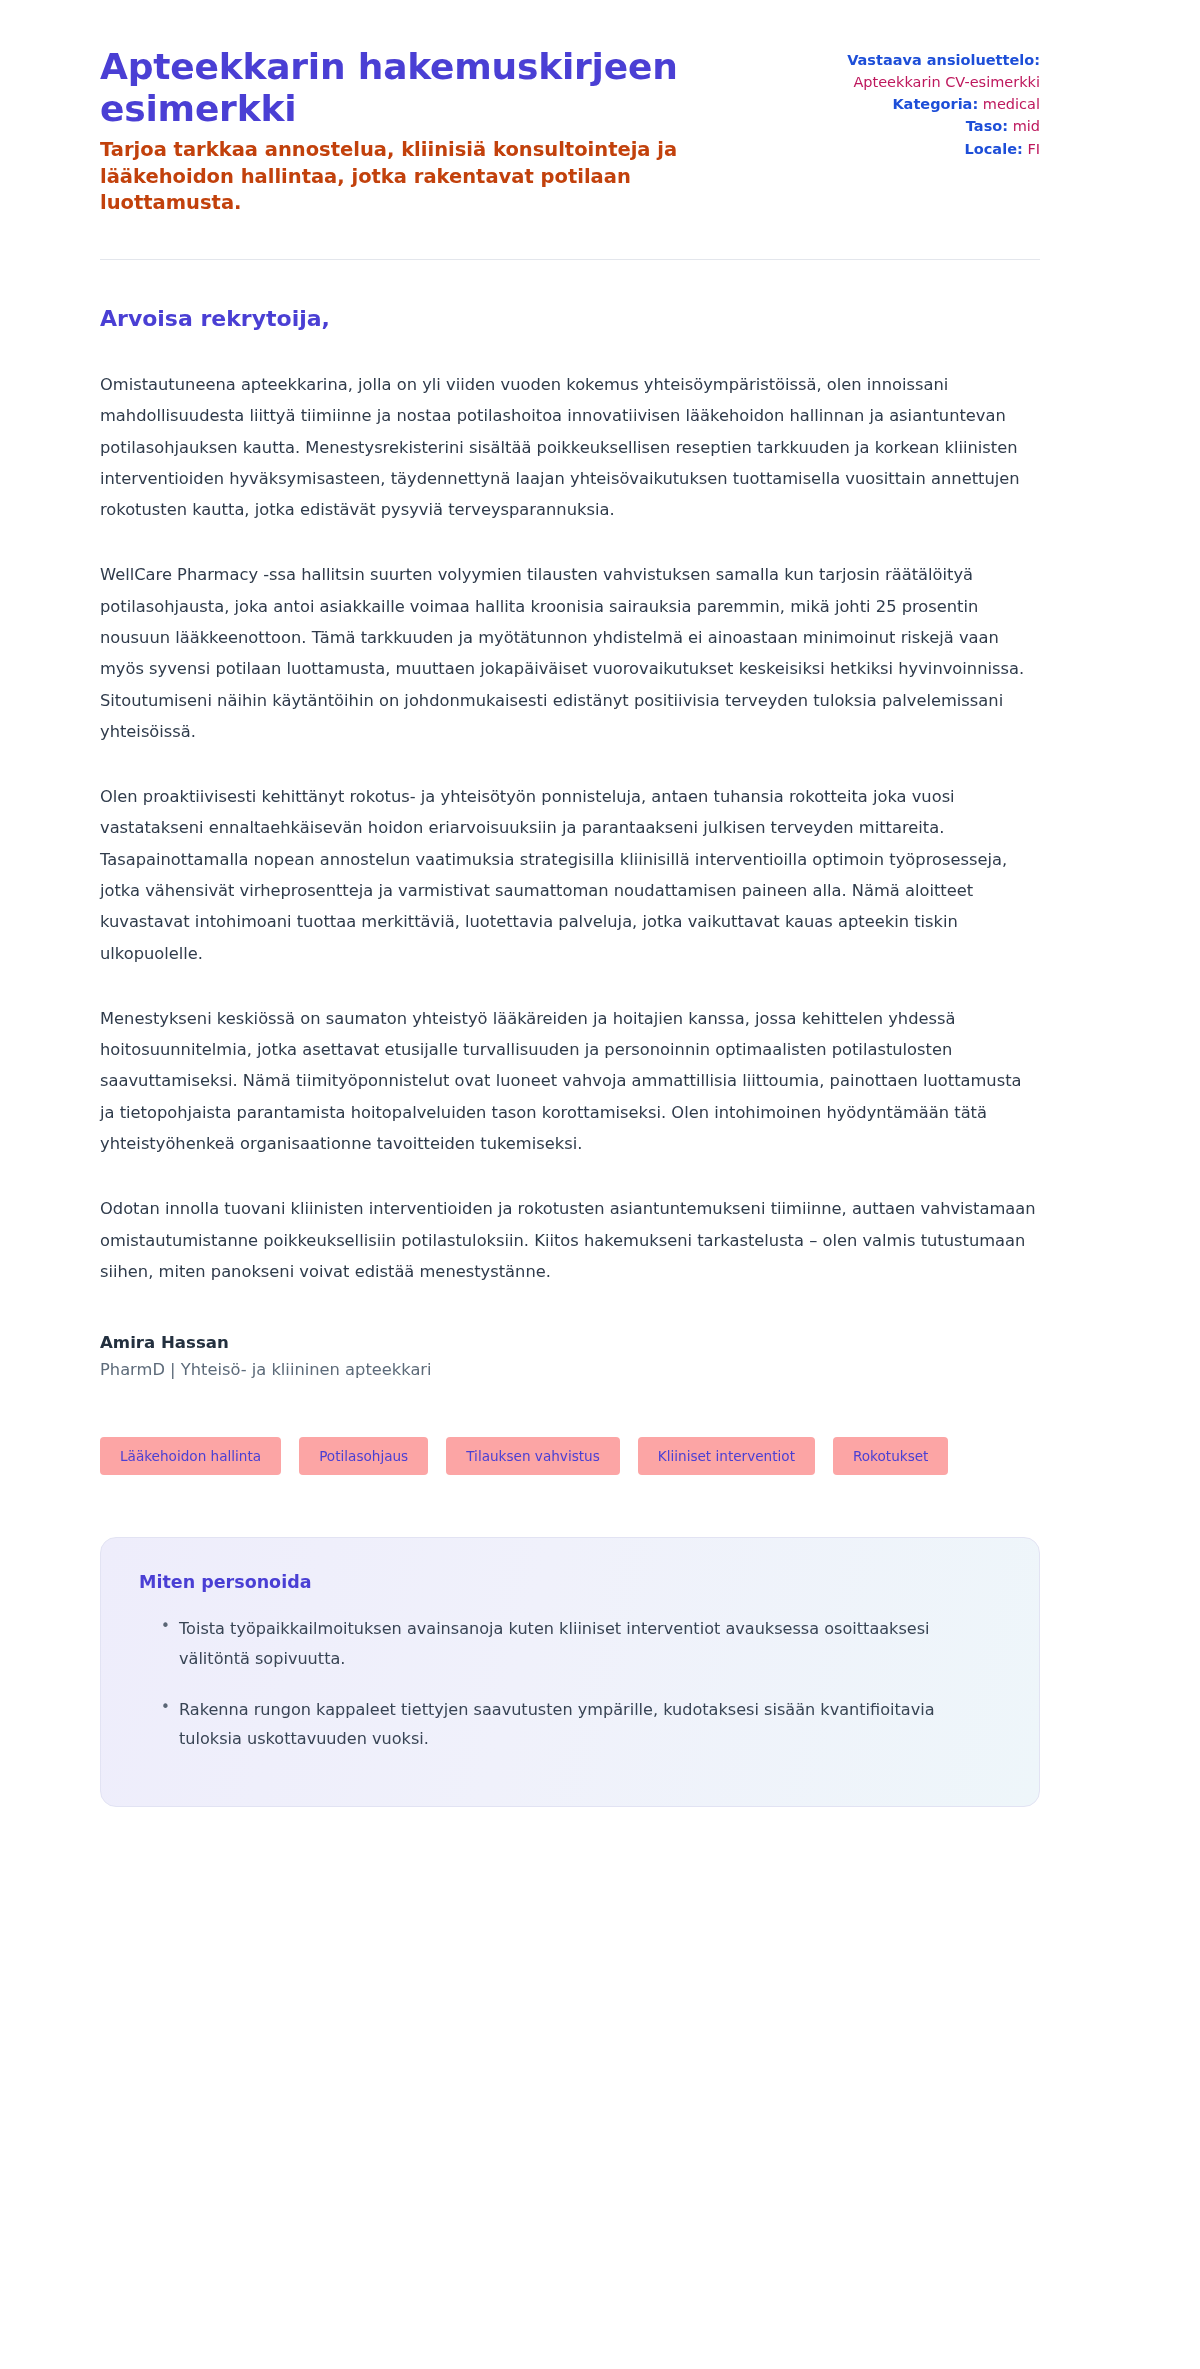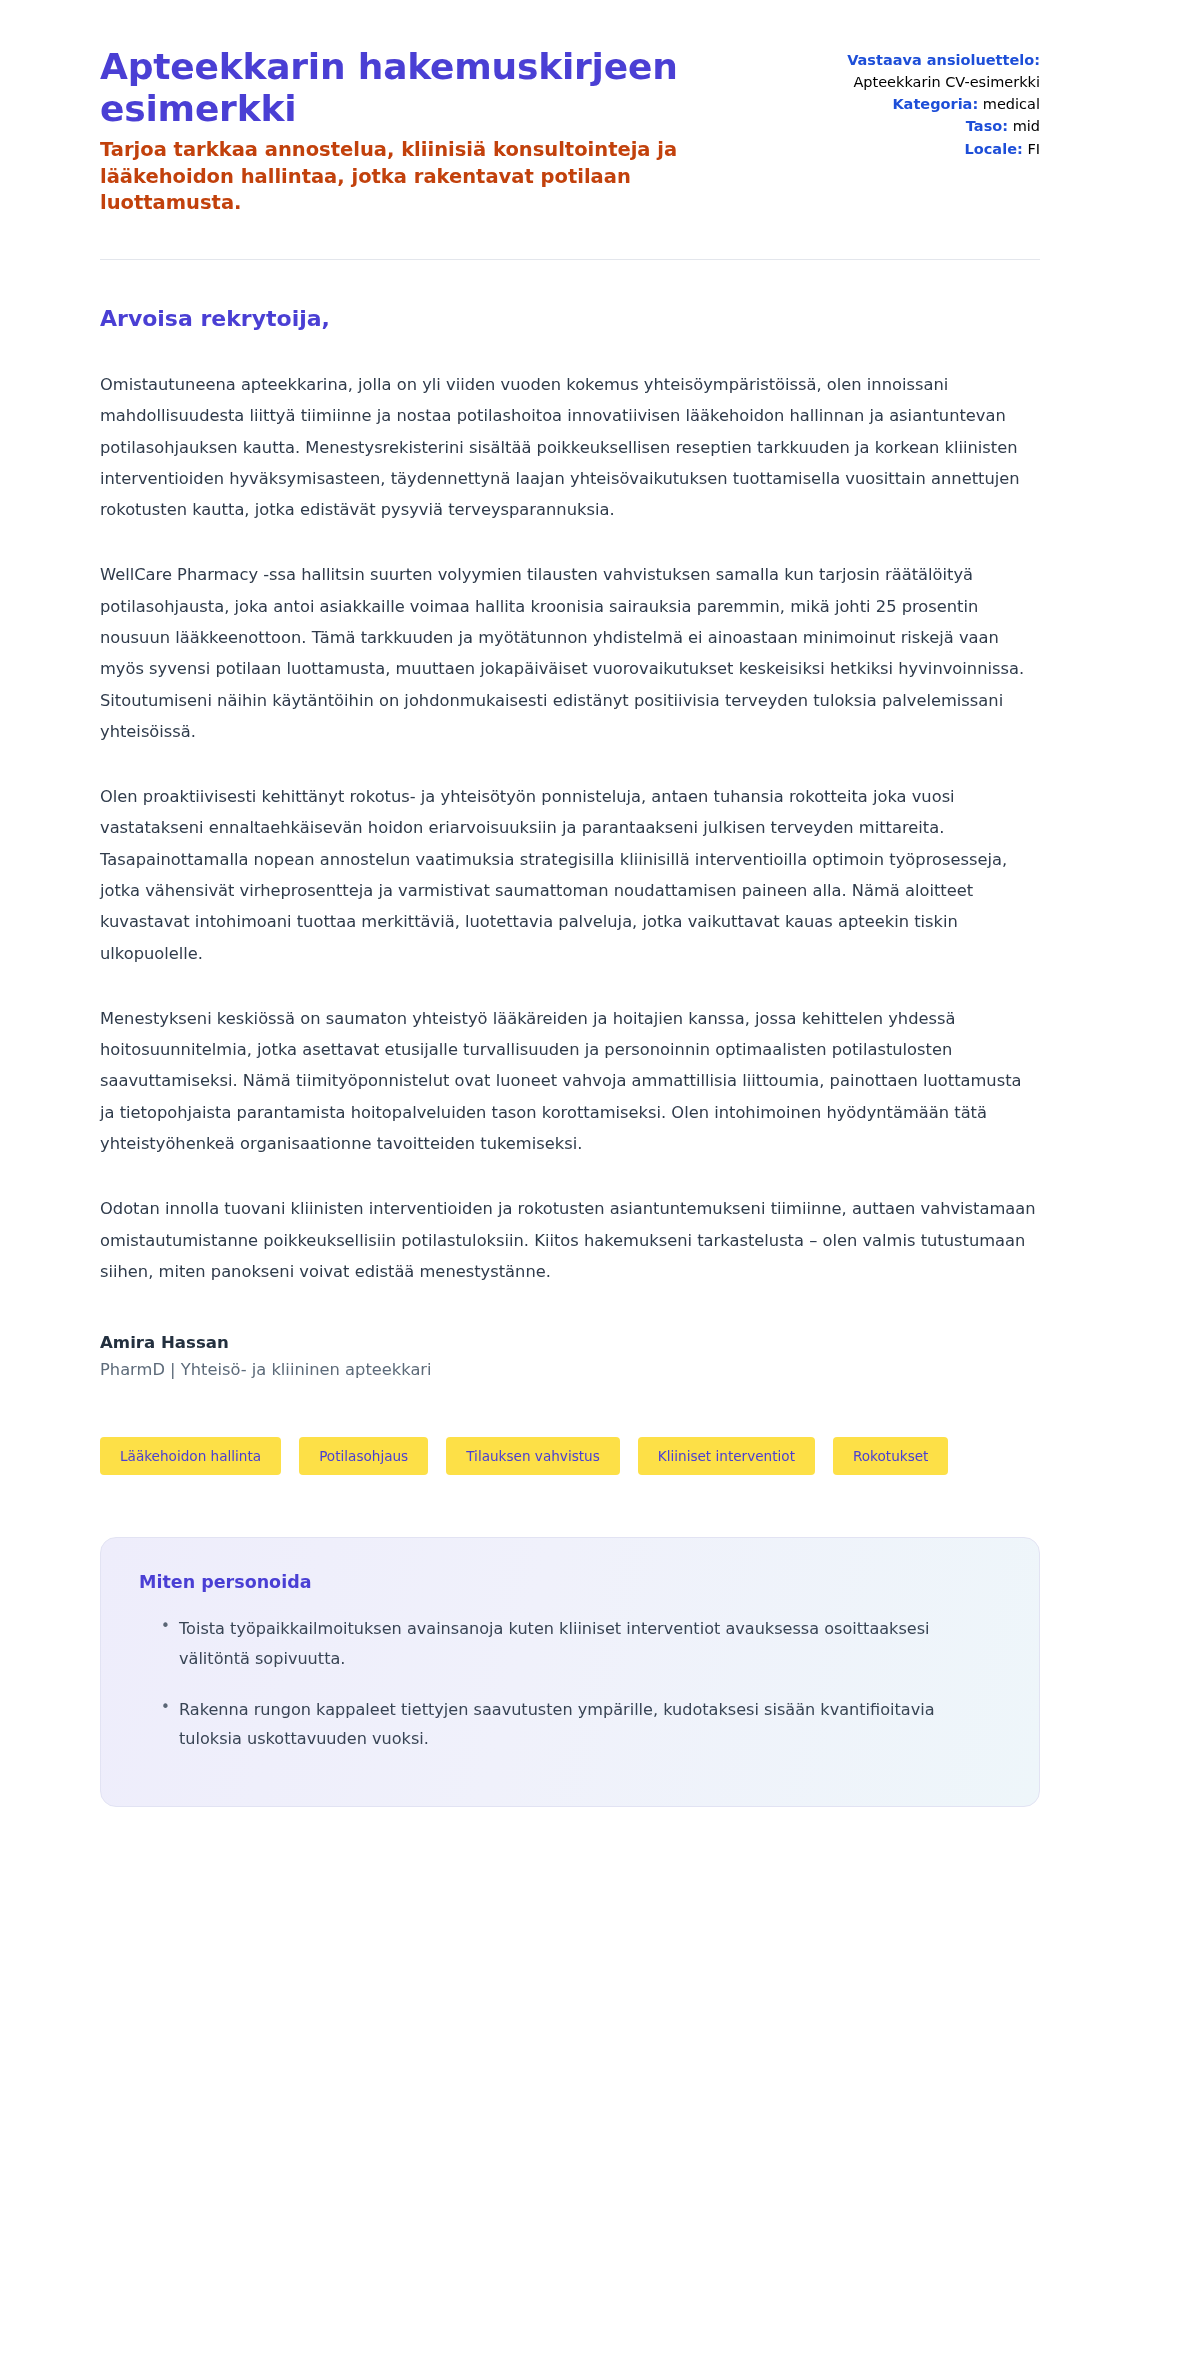--- a/index.html
+++ b/index.html
@@ -57,21 +57,21 @@
     font-size: 14.5px;
     line-height: 1.46;
     color: #62707f;
     padding-top: 4px;
   }
   .header-meta .meta-row { margin-bottom: 1px; }
   .header-meta .meta-label {
     font-weight: 700;
     color: #1d4ed8;
   }
-  .header-meta .meta-value { color: #000000; }
+  .header-meta .meta-value { color: #be185d; }
 
   .header-rule {
     border: 0;
     border-top: 1px solid #e3e6ec;
     margin: 42px 0 0 0;
   }
 
   
   .letter {
     padding-top: 46px;
@@ -107,21 +107,21 @@
   }
 
   
   .tag-row {
     display: flex;
     flex-wrap: wrap;
     gap: 18px;
     margin-top: 58px;
   }
   .tag-chip {
-    background: #fde047;
+    background: #fca5a5;
     color: #4a3fd4;
     font-size: 13.6px;
     padding: 11px 20px;
     border-radius: 4px;
     white-space: nowrap;
     line-height: 1.2;
   }
 
   
   .callout {

